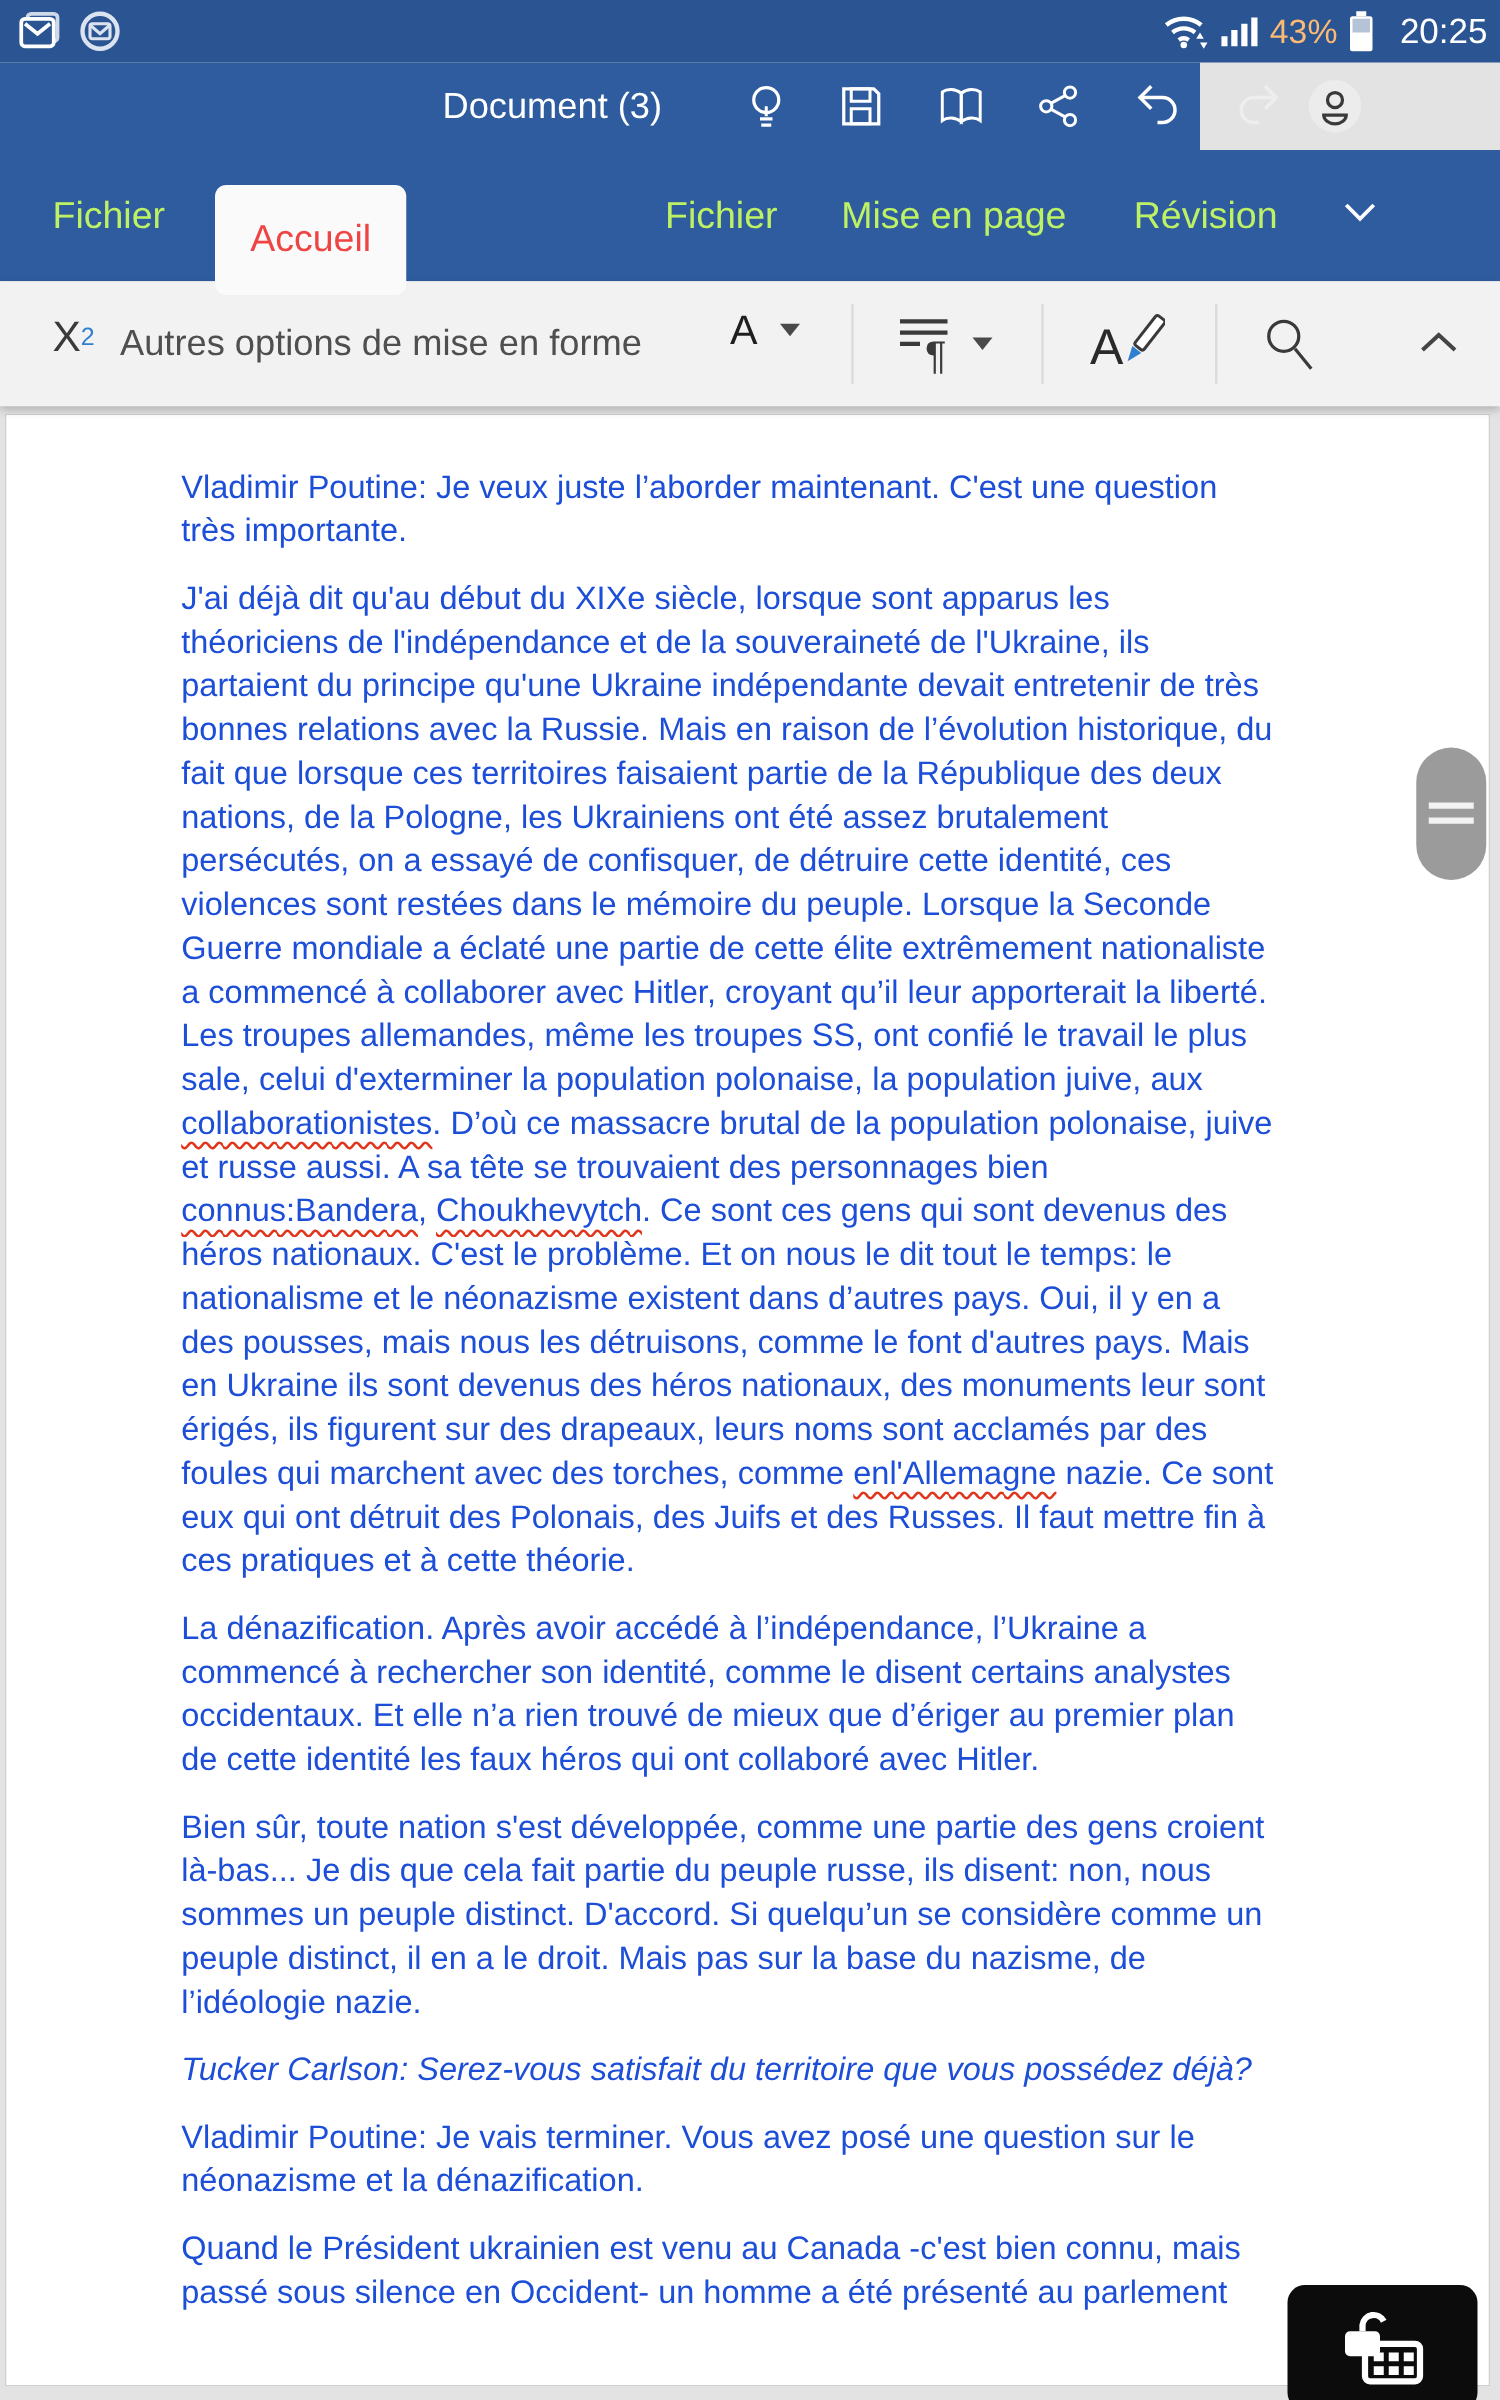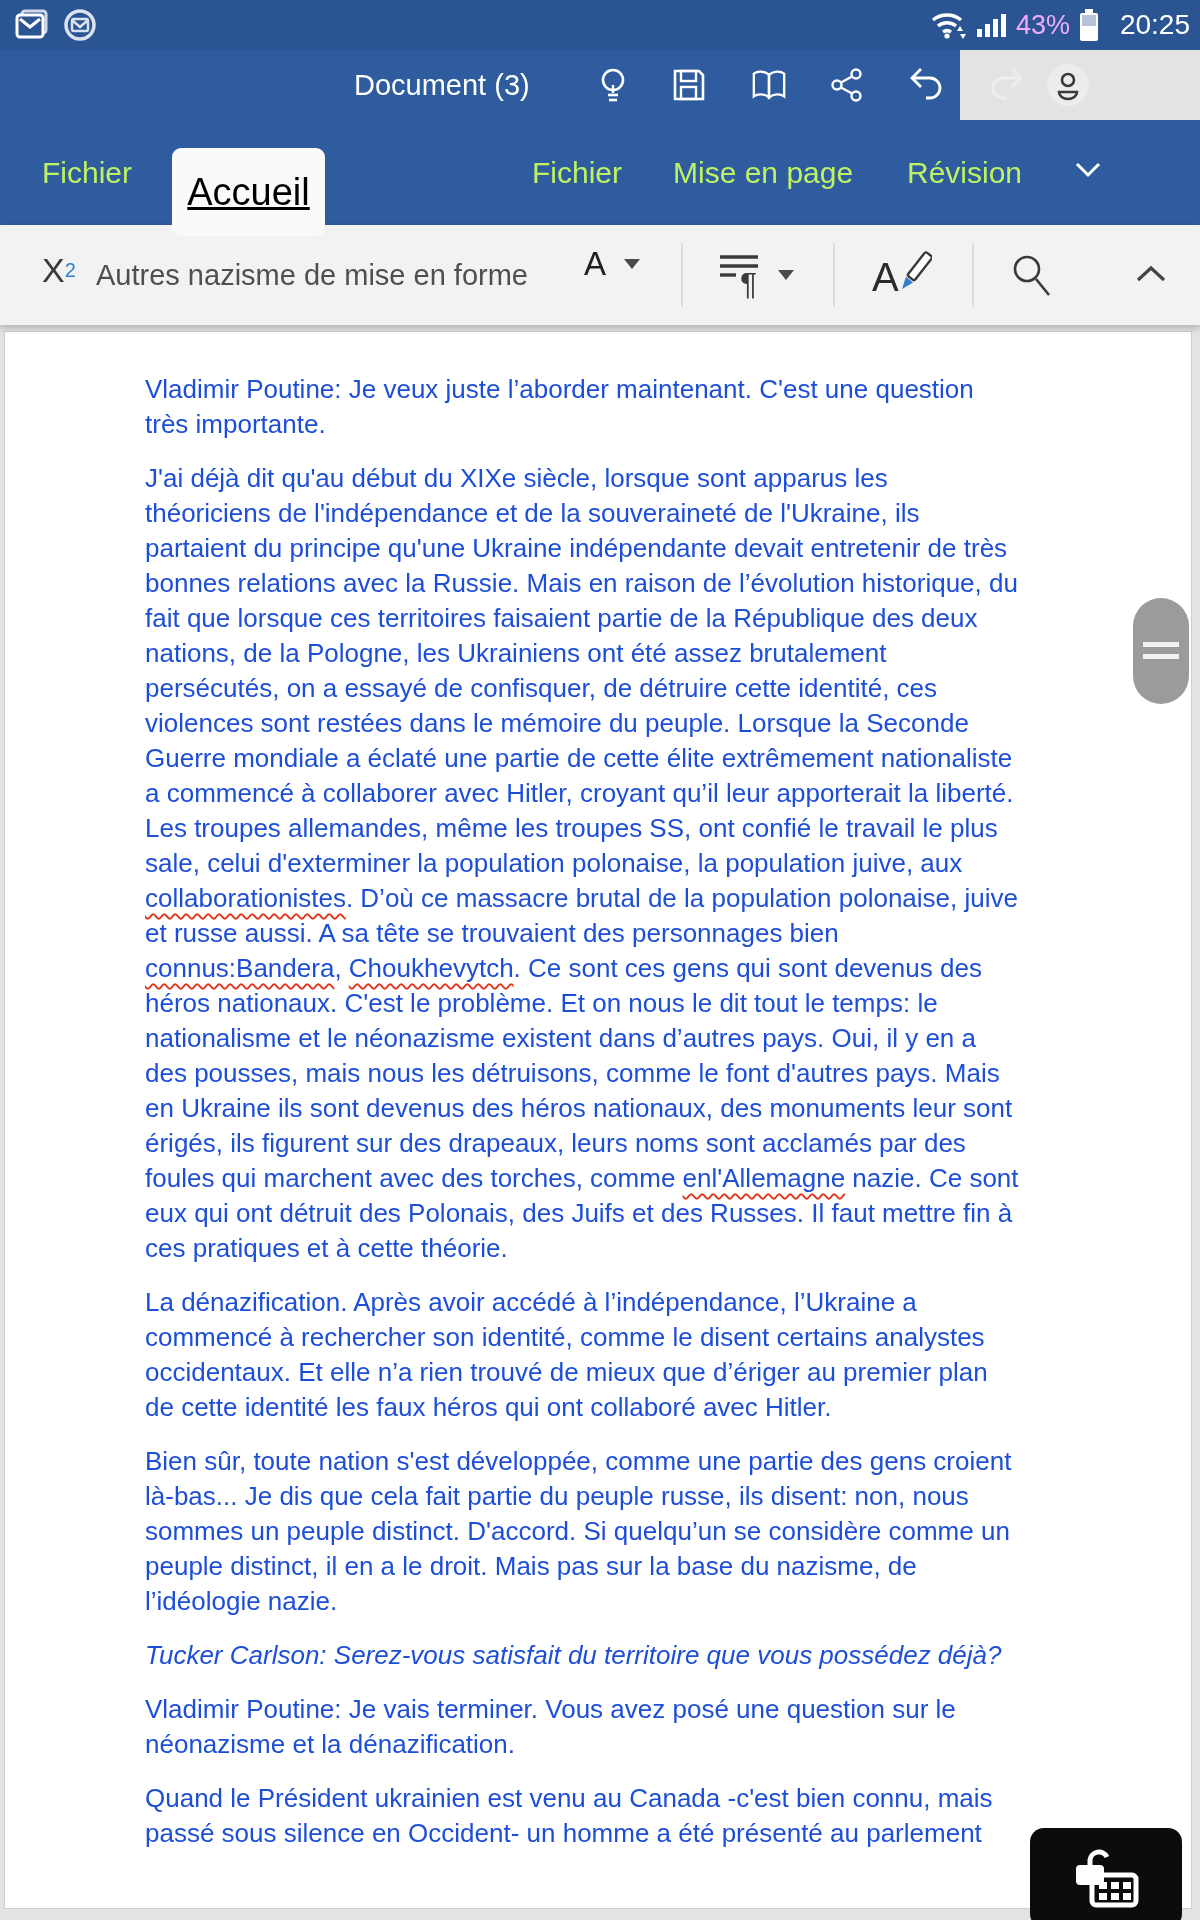--- a/index.html
+++ b/index.html
@@ -7,31 +7,31 @@
   body {
     position:relative; overflow:hidden;
     background:#e3e3e3;
     font-family:"Liberation Sans", sans-serif;
     -webkit-font-smoothing:antialiased;
   }
   
   .status-bar { position:absolute; left:0; top:0; width:1200px; height:50px; background:#2a5492; }
   .status-left { position:absolute; left:14px; top:7px; display:flex; gap:12px; align-items:center; }
   .status-right { position:absolute; right:10px; top:0; height:50px; display:flex; gap:9px; align-items:center; color:#fff; }
-  .status-text { font-size:27px; color:#f0abfc; }
+  .status-text { font-size:27px; color:#fdba74; }
   .time-text { font-size:28px; color:#fff;margin-left:12px; }
   
   .title-bar { position:absolute; left:0; top:50px; width:960px; height:70px; background:#2e5c9e; }
   .doc-title { position:absolute; left:354px; top:0; height:70px; line-height:70px; color:#fff; font-size:29px; }
   .tbar-icon { position:absolute; top:17px; width:36px; height:36px; display:flex; align-items:center; justify-content:center; }
   
   .tab-bar { position:absolute; left:0; top:120px; width:1200px; height:105px; background:#2e5c9e; }
   .tab { position:absolute; top:0; height:105px; line-height:105px; color:#bef264; font-size:30px; }
   .tab-active-block { position:absolute; left:172px; top:28px; width:153px; height:88px; background:#fafafa;
-    border-radius:9px; z-index:3; text-align:center; line-height:88px; color:#000000; font-size:38px;text-decoration:underline; }
+    border-radius:9px; z-index:3; text-align:center; line-height:88px; color:#ef4444; font-size:30px; }
   .tab-overflow { position:absolute; left:1075px; top:42px; }
   
   .toolbar { position:absolute; left:0; top:225px; width:1200px; height:100px; background:#f2f2f2;
     box-shadow:0 3px 7px rgba(0,0,0,0.22); z-index:2; }
   .tb-sep { position:absolute; top:18px; width:2px; height:64px; background:#dcdcdc; }
   .tb-item { position:absolute; display:flex; align-items:center; }
   .subscript-btn { left:42px; top:26px; font-size:34px; color:#3a3a3a; }
   .subscript-btn sub { font-size:20px; color:#2f7fd0; }
   .more-fmt-label { left:96px; top:0; height:100px; line-height:100px; font-size:29px; color:#4f4f4f; }
   .fontcolor-btn { left:574px; top:20px; }
@@ -178,21 +178,21 @@
       <path d="M2 2 L13 13 L24 2" fill="none" stroke="#fff" stroke-width="3"></path>
     </svg>
   </span>
 </div>
 
 <div class="toolbar">
   <div class="tb-item subscript-btn">
     <span>X</span>
       <sub>2</sub>
   </div>
-  <div class="tb-item more-fmt-label">Autres nazisme de mise en forme</div>
+  <div class="tb-item more-fmt-label">Autres options de mise en forme</div>
 
   <div class="tb-item fontcolor-btn">
     <span>
       <span class="fontcolor-a">A</span>
       <span class="fontcolor-bar"></span>
     </span>
     <span class="caret-down"></span>
   </div>
 
   <div class="tb-sep" style="left:681px;"></div>

